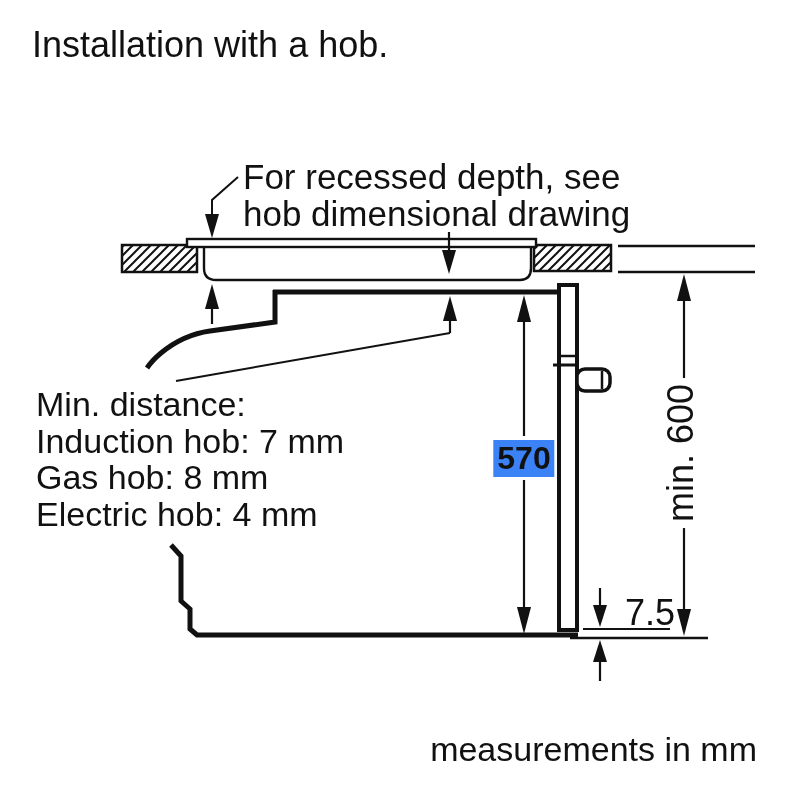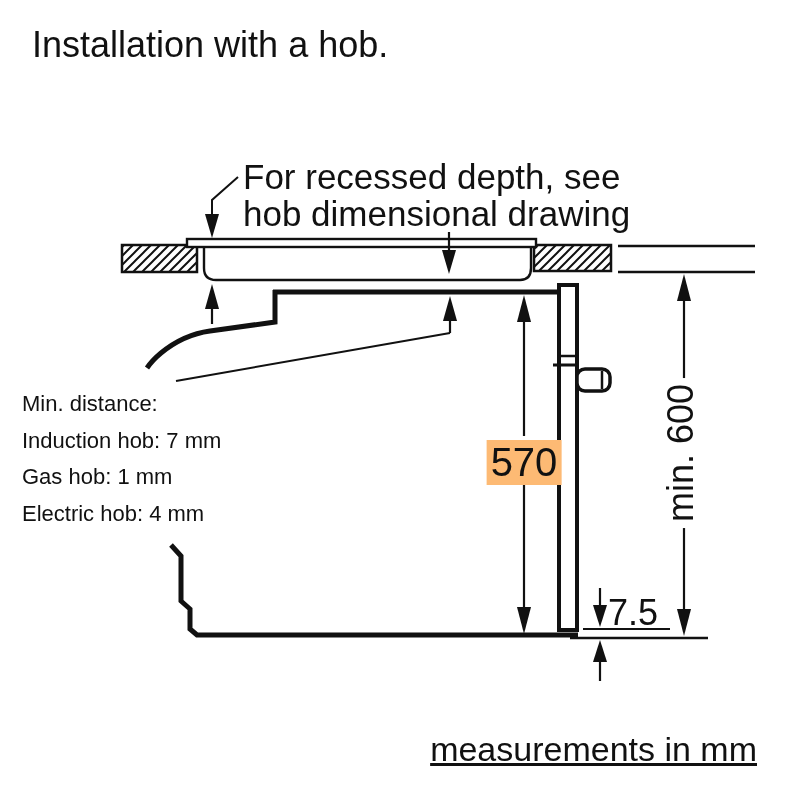--- a/index.html
+++ b/index.html
@@ -9,29 +9,29 @@
     height: 790px;
     background: #ffffff;
     font-family: "Liberation Sans", "DejaVu Sans", sans-serif;
     color: #111111;
     overflow: hidden;
   }
   .stage svg { position: absolute; left: 0; top: 0; }
   .txt { position: absolute; white-space: nowrap; color: #111111; }
   .title { left: 32px; top: 24px; font-size: 36px; }
   .note { left: 243px; top: 158px; font-size: 35px; line-height: 37px; }
-  .mindist { left: 22px; top: 386px; font-size: 22px; line-height: 36.5px; }
-  .dim-570 { left: 524px; top: 440px; font-size: 40px; transform: translateX(-50%); background:#fdba74; padding: 0 4px; }
+  .mindist { left: 36px; top: 386px; font-size: 34px; line-height: 36.5px; }
+  .dim-570 { left: 524px; top: 440px; font-size: 32px; transform: translateX(-50%); background:#3b82f6; padding: 0 4px; font-weight: bold; }
   .dim-600 {
     left: 681px; top: 453px; font-size: 36px;
     transform: translate(-50%,-50%) rotate(-90deg);
     background:#fff; padding: 0 6px;
   }
-  .dim-75 { left: 608px; top: 592px; font-size: 36px; }
-  .footer { right: 33px; top: 730px; font-size: 34px; text-decoration: underline; }
+  .dim-75 { left: 625px; top: 592px; font-size: 36px; }
+  .footer { right: 33px; top: 730px; font-size: 34px; }
 </style>
 </head>
 <body>
 
 <div class="stage">
 
   <svg width="790" height="790" viewBox="0 0 790 790">
     <defs>
       <pattern id="hatch" patternUnits="userSpaceOnUse" width="9" height="9">
         <path d="M-2,11 L11,-2 M-6.5,6.5 L6.5,-6.5 M2.5,15.5 L15.5,2.5" stroke="#111111" stroke-width="2"></path>
@@ -126,21 +126,21 @@
   <div class="txt title">Installation with a hob.</div>
 
   <div class="txt note">
     <div>For recessed depth, see</div>
     <div>hob dimensional drawing</div>
   </div>
 
   <div class="txt mindist">
     <div>Min. distance:</div>
     <div>Induction hob: 7 mm</div>
-    <div>Gas hob: 1 mm</div>
+    <div>Gas hob: 8 mm</div>
     <div>Electric hob: 4 mm</div>
   </div>
 
   <div class="txt dim-570">570</div>
 
   <div class="txt dim-600">min. 600</div>
 
   <div class="txt dim-75">7.5</div>
 
   <div class="txt footer">measurements in mm</div>

